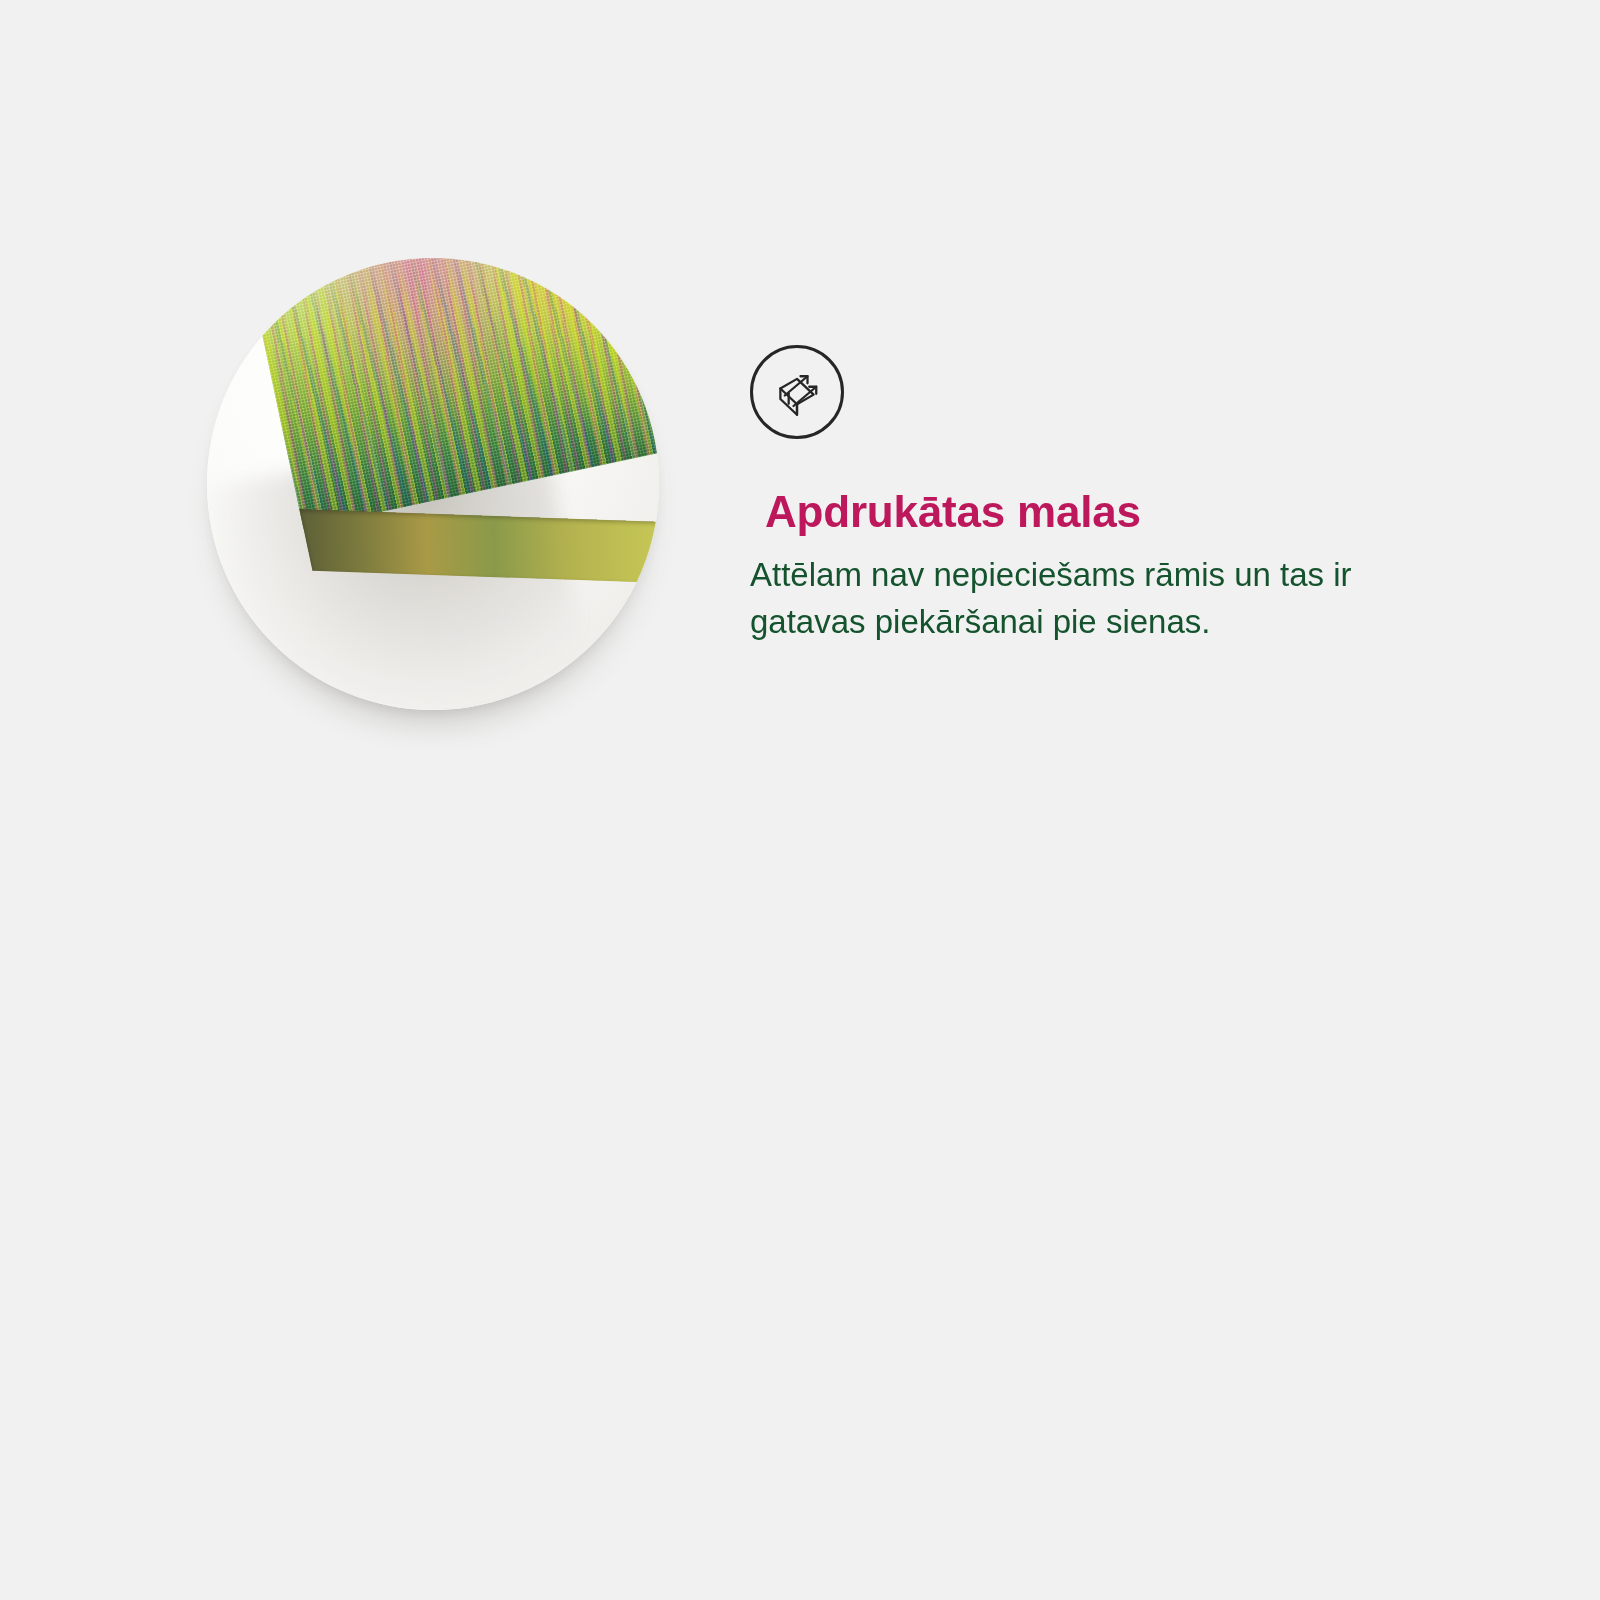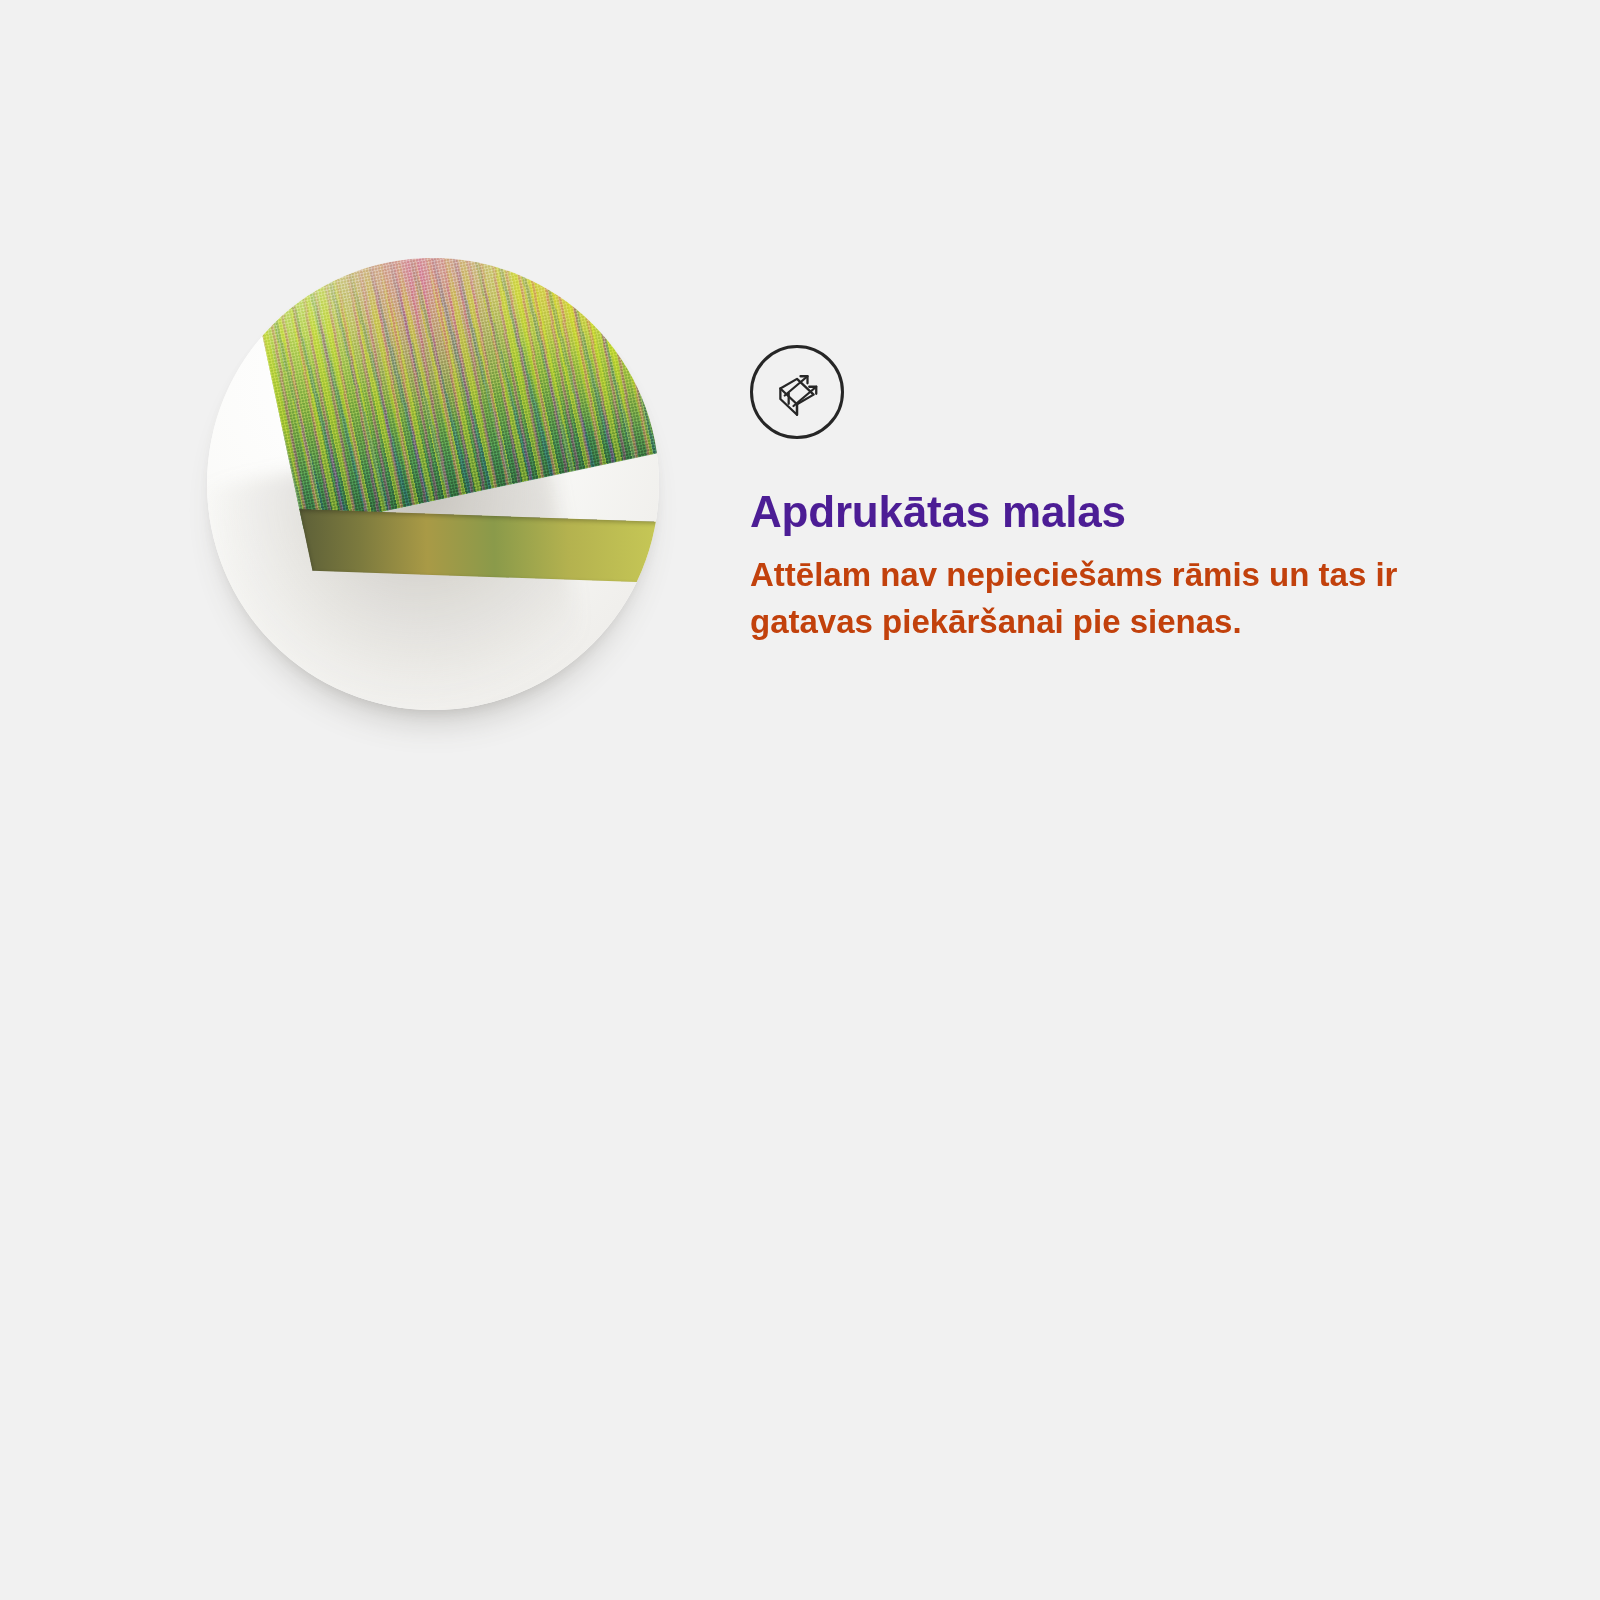--- a/index.html
+++ b/index.html
@@ -163,34 +163,34 @@
     border-radius: 50%;
     border: 3px solid #262626;
     display: flex;
     align-items: center;
     justify-content: center;
     box-sizing: border-box;
   }
   .icon-badge svg { display: block; }
 
   .feature-title {
-    margin: 0;
+    margin: 15px;
     font-size: 44px;
     font-weight: 700;
-    color: #4c1d95;
+    color: #be185d;
     letter-spacing: -0.2px;
     line-height: 1.1;
   }
   .content-1 .feature-title { margin-top: 49px; }
 
   .feature-desc {
     margin: 0;
     font-size: 33px;
-    font-weight: 700;
-    color: #c2410c;
+    font-weight: 400;
+    color: #14532d;
     line-height: 1.42;
     max-width: 716px;
   }
   .content-1 .feature-desc { margin-top: 16px; }
 </style>
 </head>
 <body>
 
 <div class="page">
 

